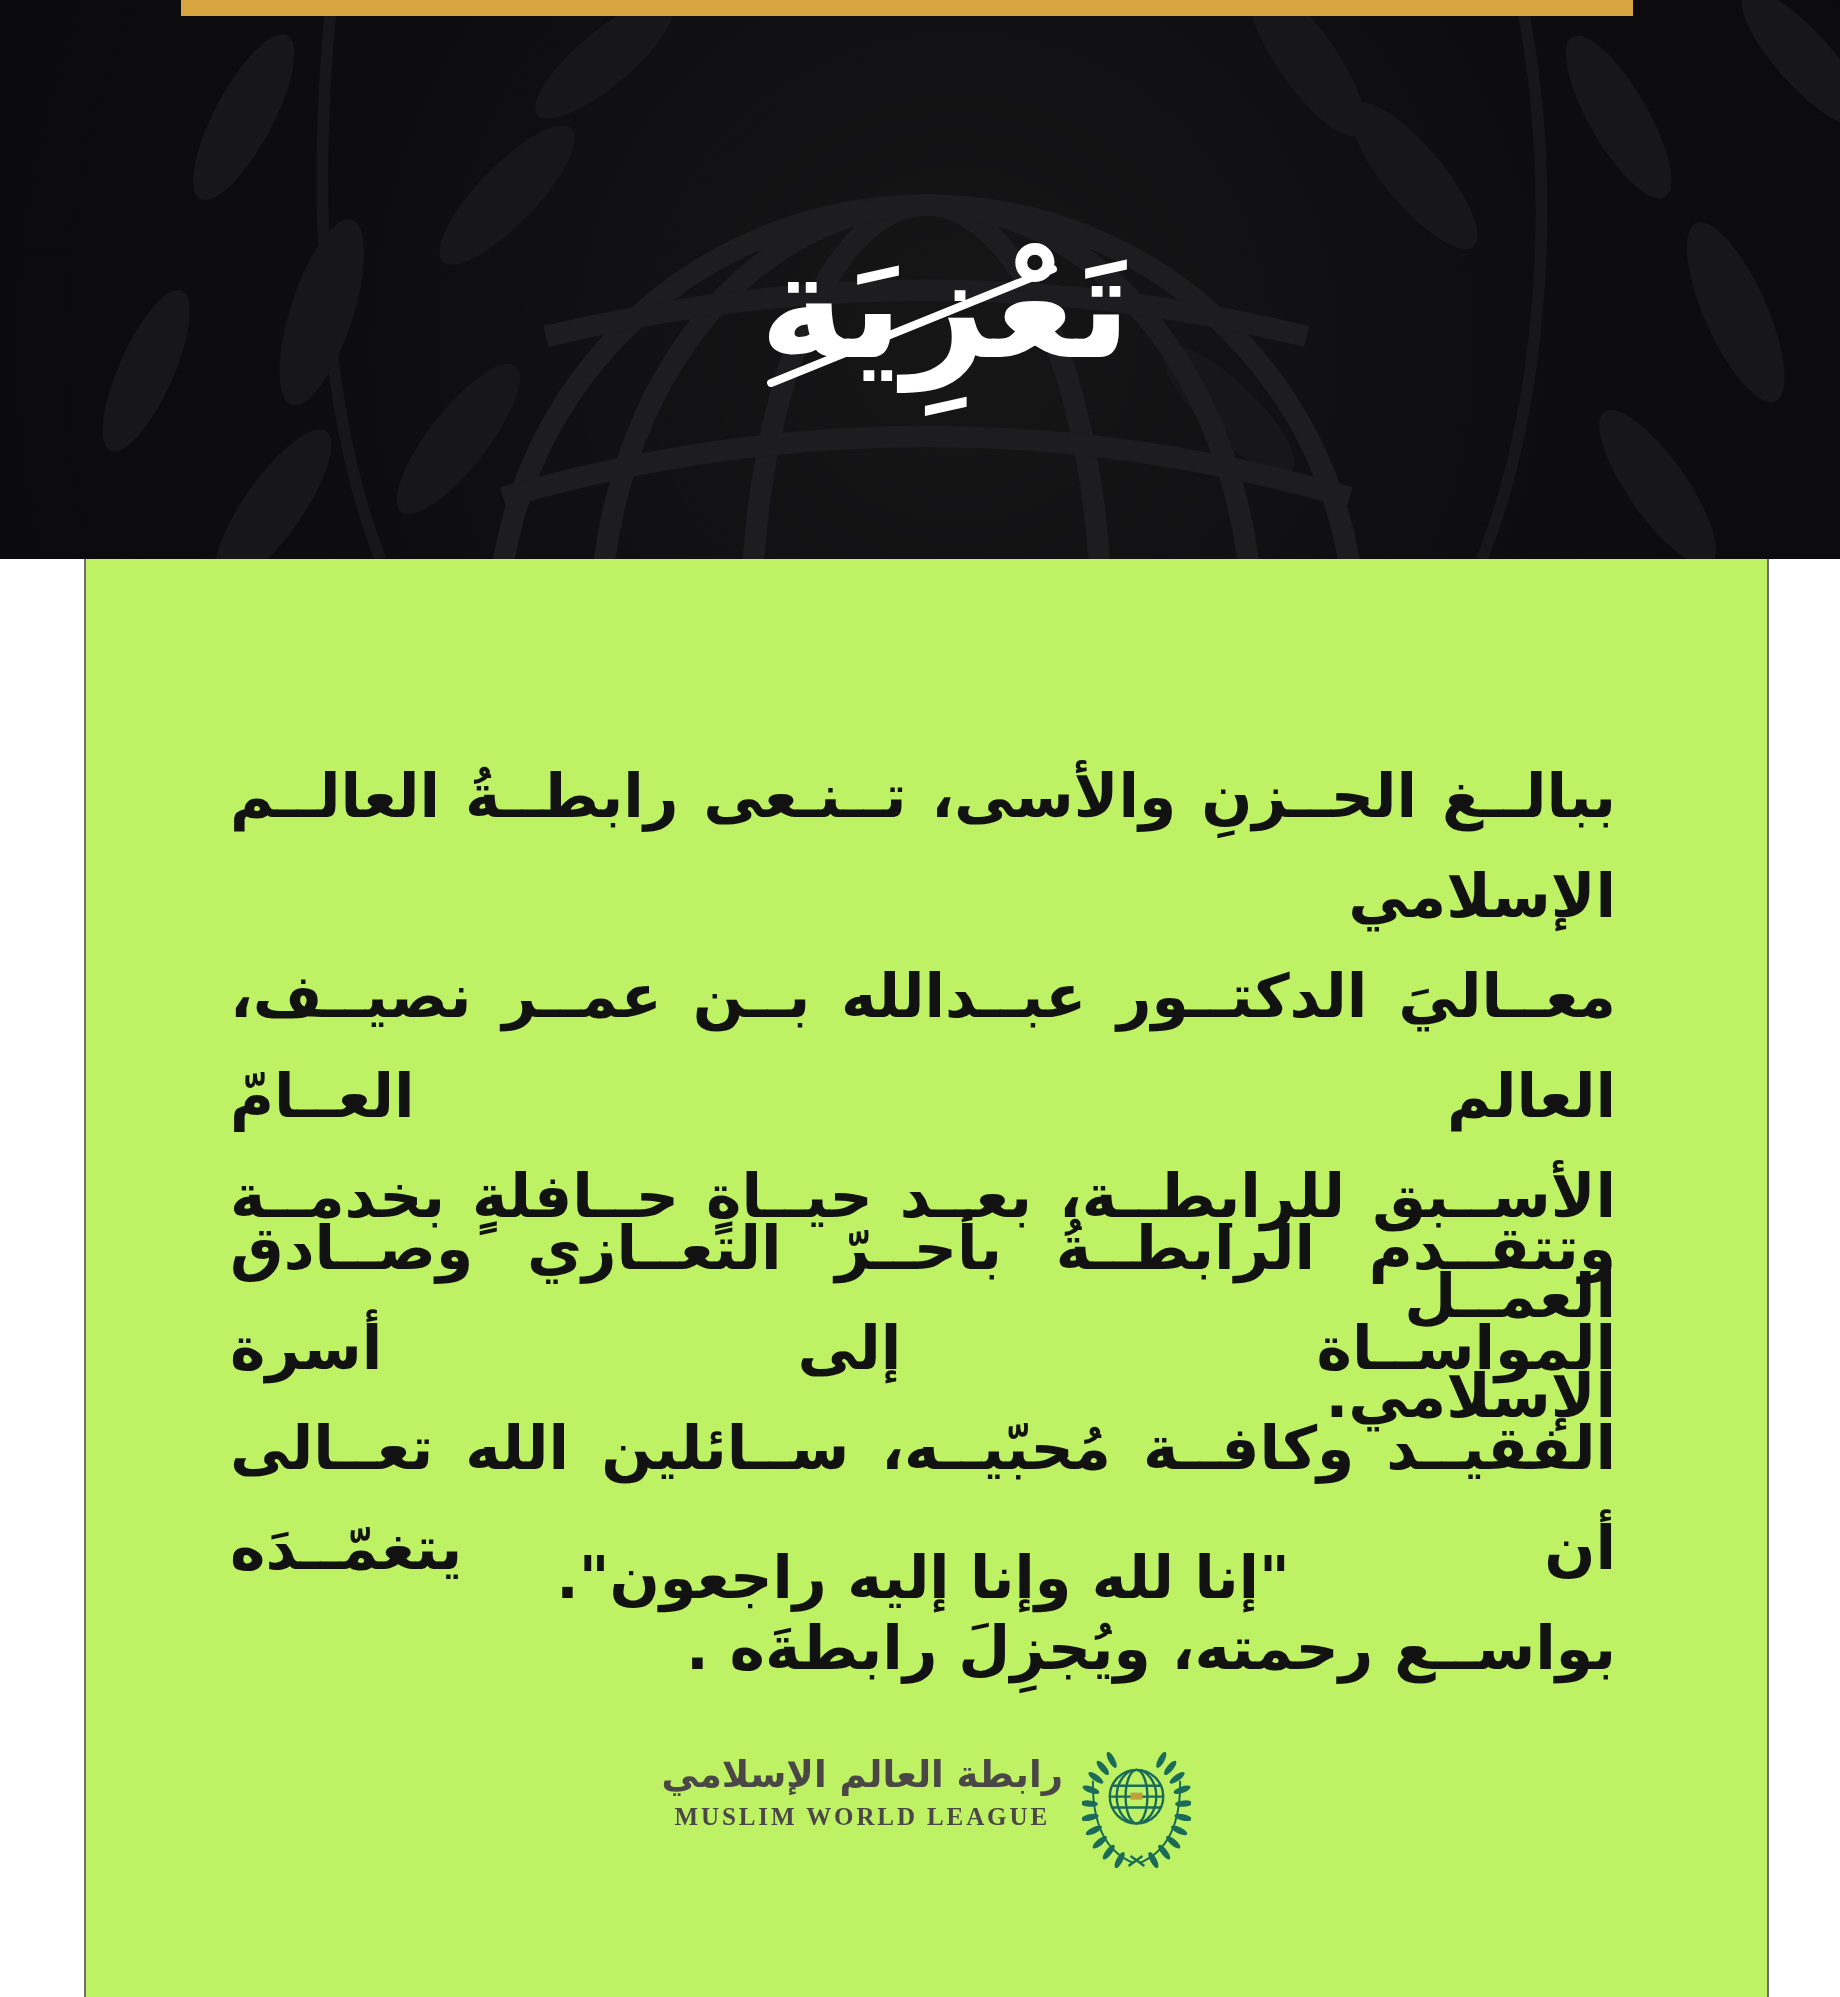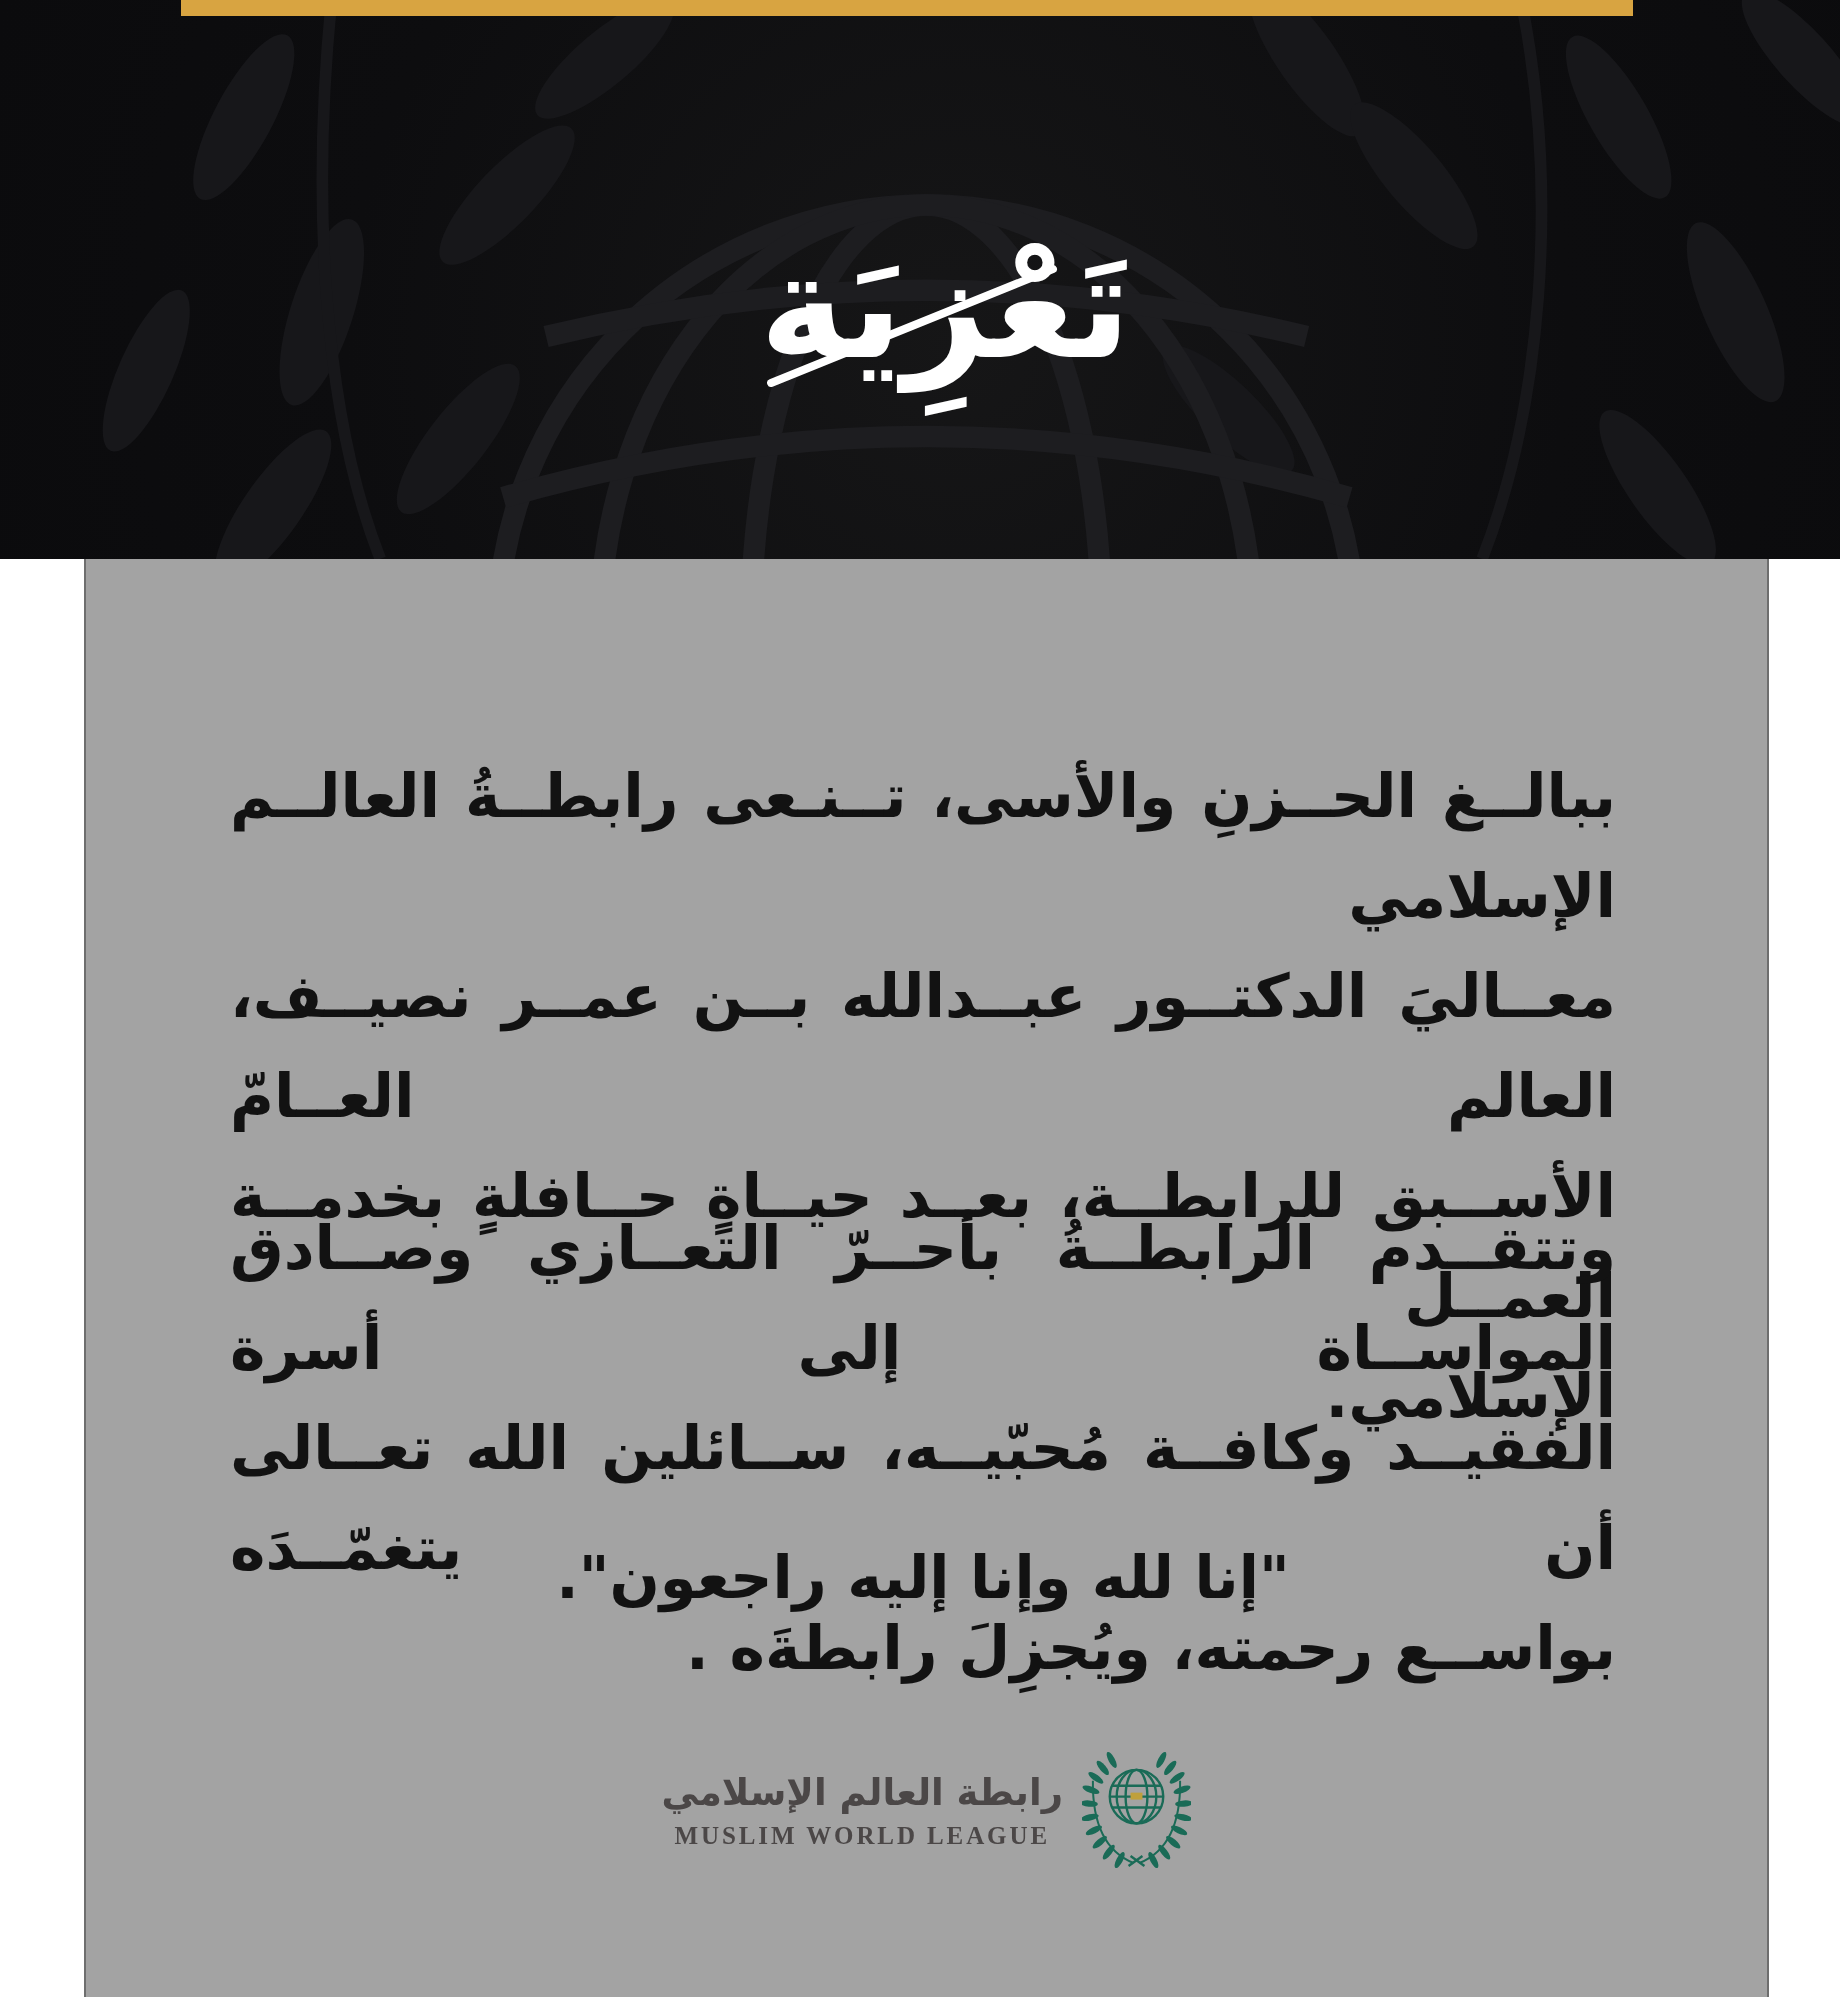--- a/index.html
+++ b/index.html
@@ -29,41 +29,41 @@
     letter-spacing:3.9px;
   }
   .calligraphy-flourish {
     position:absolute; top:322px; left:756px; width:312px; height:7.8px;
     background:#ffffff; border-radius:5.9px;
     transform:rotate(-22deg);
   }
   
   .card {
     position:absolute; top:559px; left:84px; width:1685px; height:1438px;
-    background:#a3a3a3;
+    background:#bef264;
     border-left:2px solid #6E6E6E; border-right:2px solid #6E6E6E;
   }
   .textblock {
     position:absolute; left:144px; right:151px;
     direction:rtl; color:#121212; font-weight:bold;
     font-size:60px; line-height:100px;
   }
   #p1 { top:187px; }
   #p2 { top:639px; }
   .line { text-align:justify; text-align-last:justify; }
   .line-end { text-align:center; text-align-last:right; }
   .quote {
     position:absolute; left:144px; right:151px; top:970px;
     direction:rtl; text-align:center;
     color:#121212; font-weight:bold; font-size:59px; line-height:98px;
   }
   
   .logo {
     position:absolute; top:1192px; left:0; width:100%;
-    display:flex; flex-direction:row; justify-content:center; align-items:center;
+    display:flex; flex-direction:row; justify-content:center; align-items:flex-start;
     gap:19.5px; direction:ltr;
   }
   .logo-text { text-align:center; color:#4B4747; }
   .logo-ar { font-size:37px; font-weight:bold; direction:rtl; line-height:1.3; }
   .logo-en {
     font-family:"Liberation Serif", serif; font-size:25px; font-weight:bold;
     letter-spacing:2.9px; margin-top:4px; white-space:nowrap;
   }
   .logo-emblem svg { width:109px; height:117px; display:block; }
 </style>

